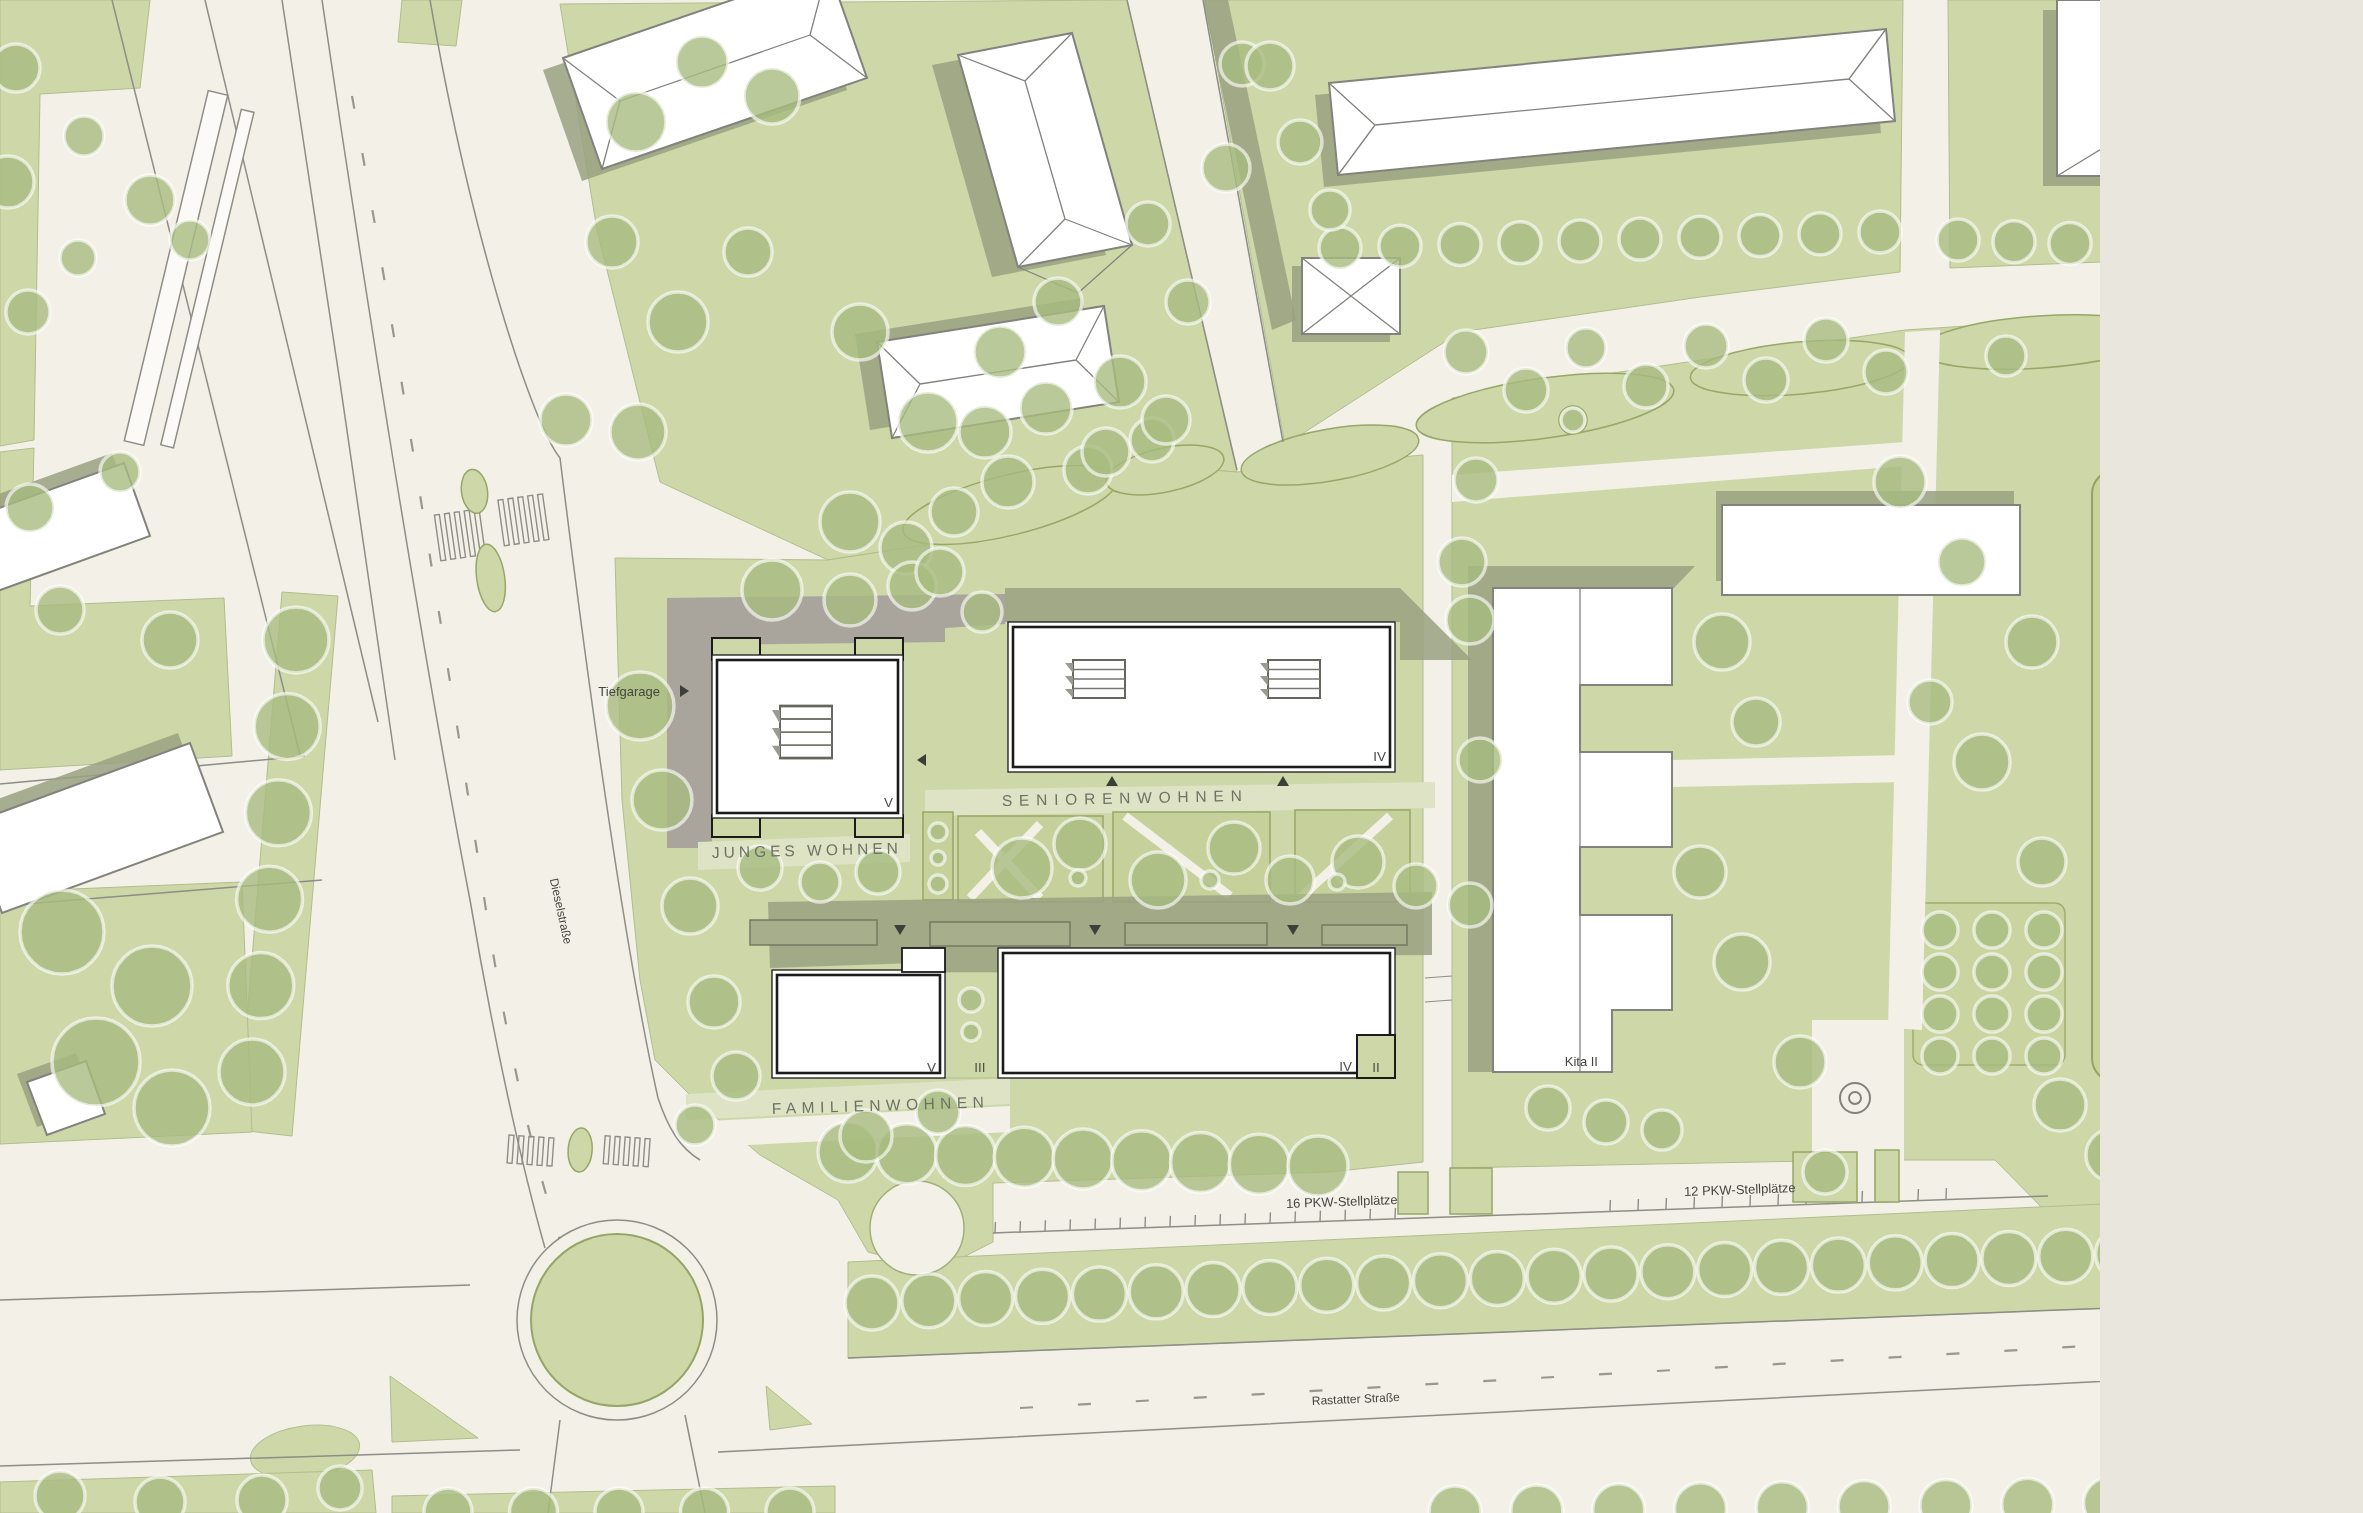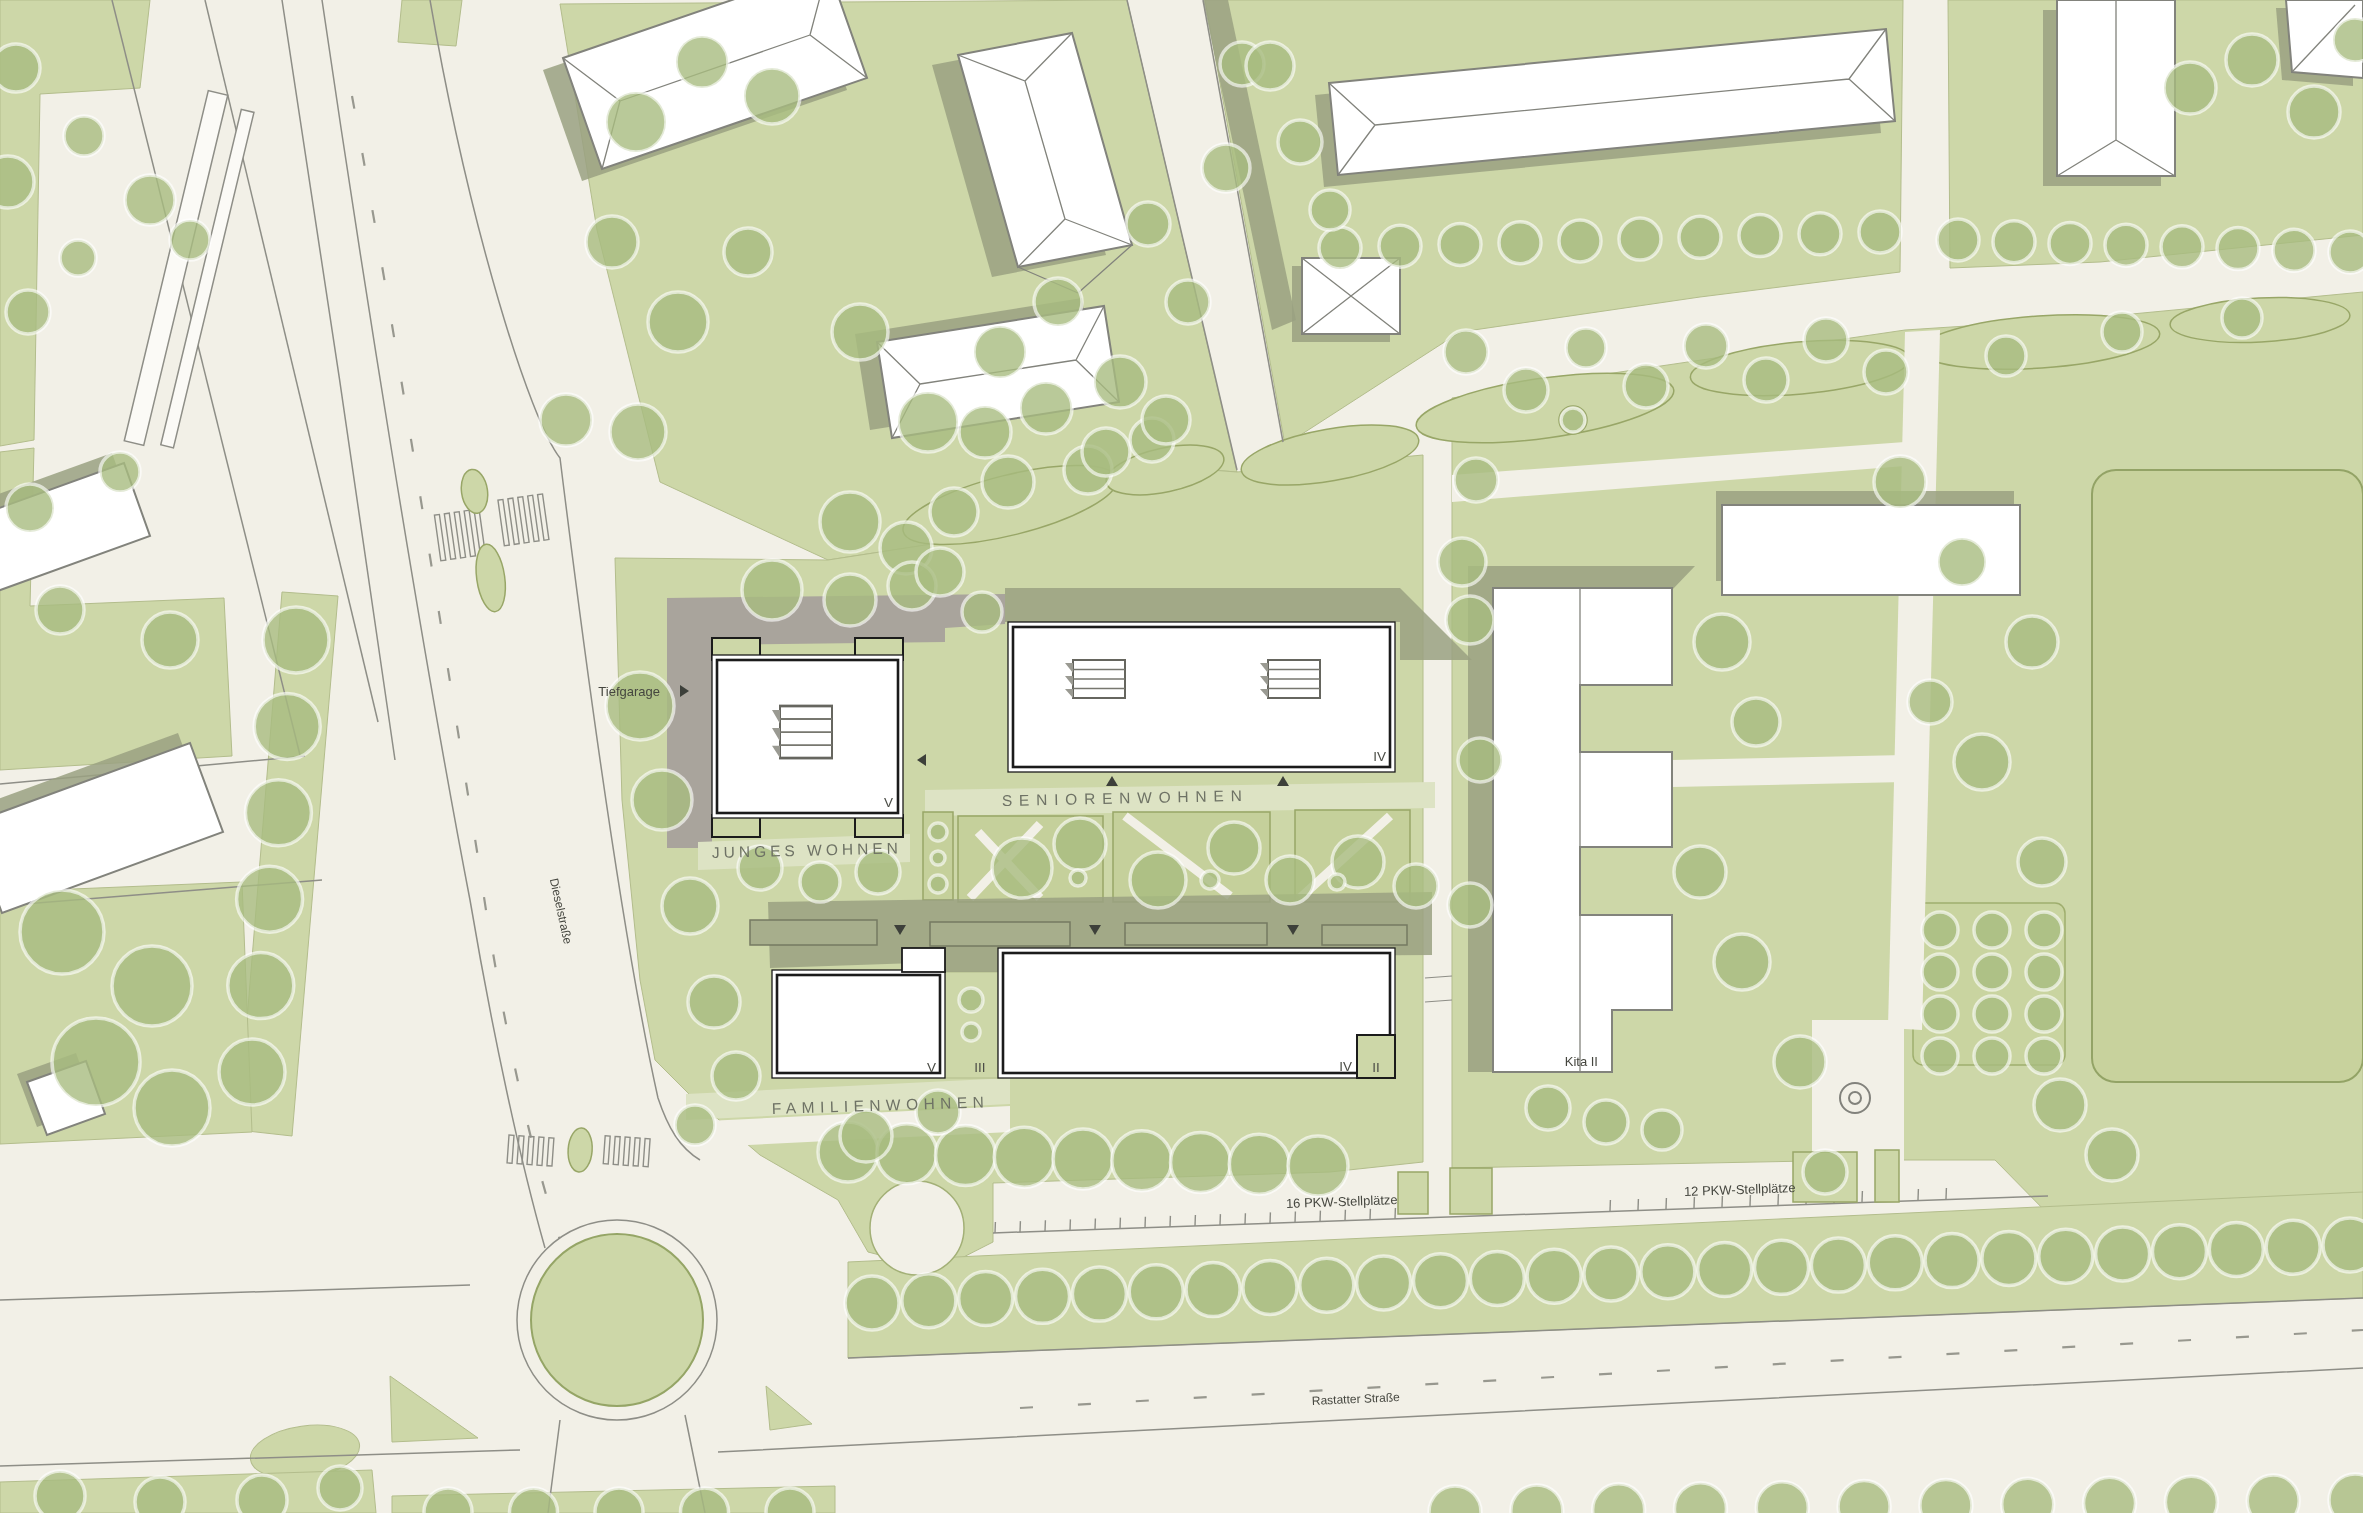--- a/index.html
+++ b/index.html
@@ -1,17 +1,17 @@
 <!DOCTYPE html>
 <html style="--cream: #f2f0e7; --green: #cdd7a8; --green-light: #dde3c4; --plot: #c5d09b; --field: #c8d29d; --tree: #a7bb80; --olive: #9aa181; --gray-zone: #a9a49c; --curb: #8e8e87; --building-stroke: #82837c; --new-building-stroke: #1b1b1b; --plot-stroke: #98a667; --text-dark: #45463f; --text-muted: #6e7265;"><head>
 <meta charset="utf-8">
 <style>
   html,body{margin:0;padding:0;background:#e8e6dd;}
   body{font-family:"Liberation Sans",sans-serif;}
-  #stage{position:relative;width:2363px;height:1513px;overflow:hidden;background:var(--cream,#f2f0e7);text-decoration:underline;}
+  #stage{position:relative;width:2100px;height:1513px;overflow:hidden;background:var(--cream,#f2f0e7);text-decoration:underline;}
   svg{position:absolute;left:0;top:0;display:block;}
   .g    {fill:var(--green);stroke:#b3bd8c;stroke-width:1;}
   .g2   {fill:var(--green-light);stroke:none;}
   .plot {fill:var(--plot);stroke:var(--plot-stroke);stroke-width:1.5;}
   .blob {fill:var(--green);stroke:var(--plot-stroke);stroke-width:1.5;}
   .cream{fill:var(--cream);stroke:none;}
   .ln   {stroke:var(--curb);stroke-width:1.5;fill:none;}
   .lnt  {stroke:var(--curb);stroke-width:1.2;fill:none;}
   .dash {stroke:#98988f;stroke-width:2.2;fill:none;stroke-dasharray:13 45;}
   .bldg {fill:#ffffff;stroke:var(--building-stroke);stroke-width:2;}

